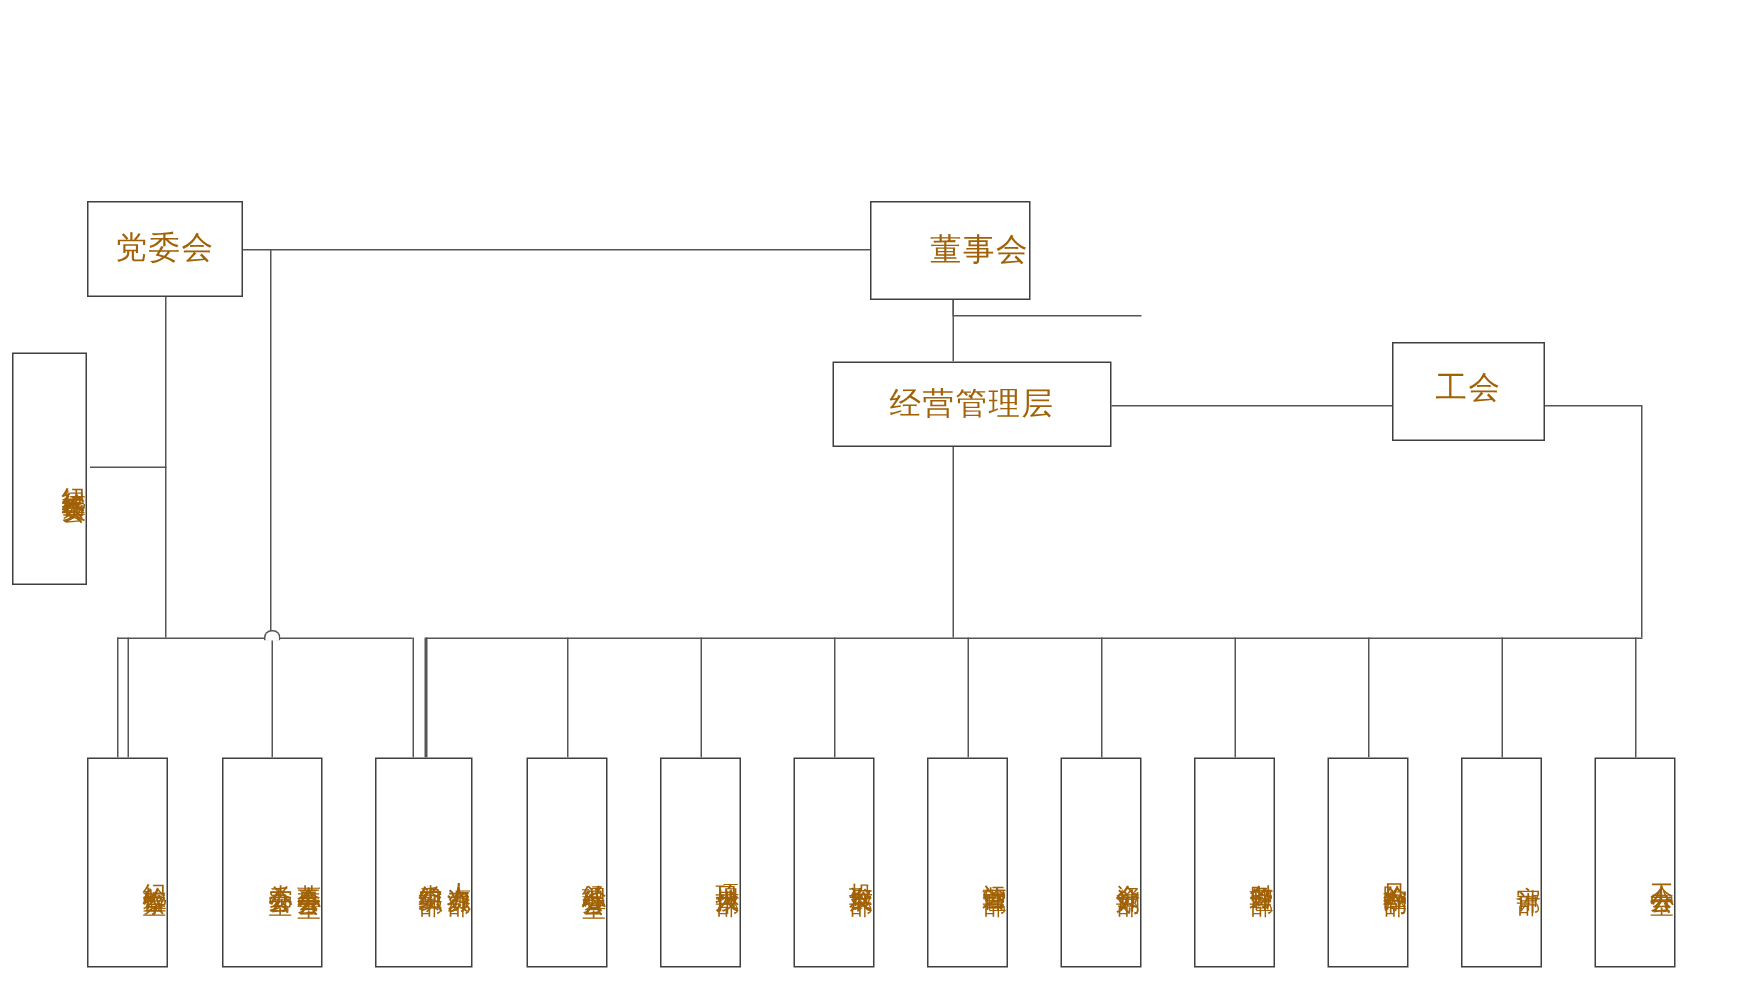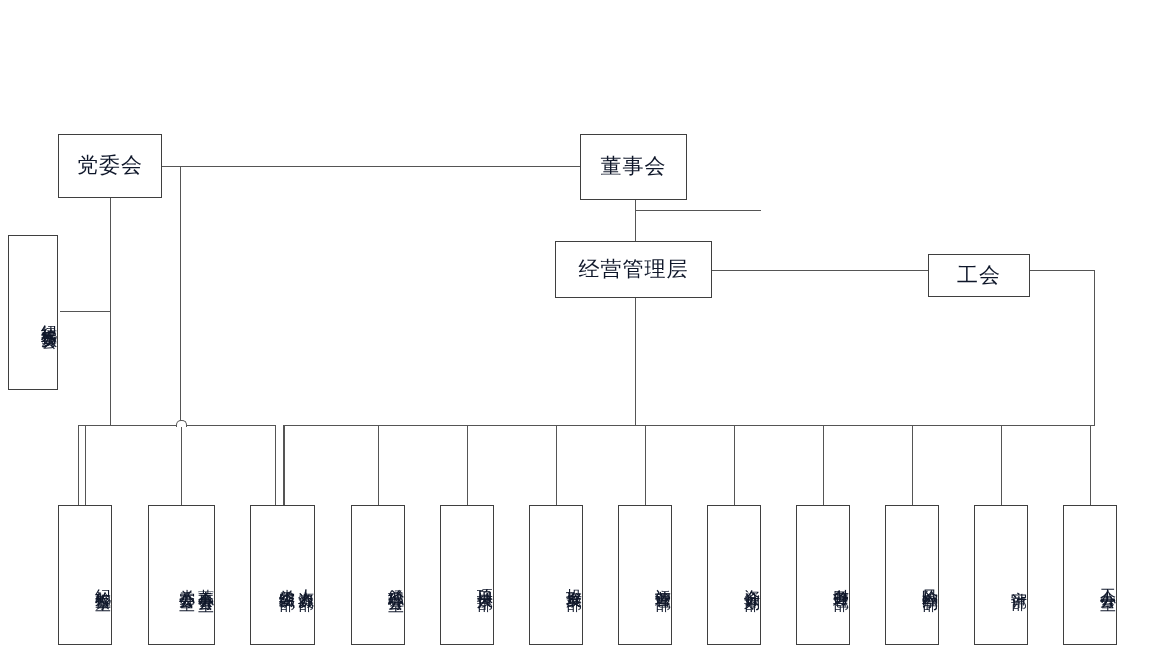--- a/index.html
+++ b/index.html
@@ -33,21 +33,21 @@
     white-space: nowrap;
   }
   .node {
     position: absolute;
     border: 1px solid #3f3f3f;
     background: #ffffff;
     box-sizing: border-box;
     display: flex;
     align-items: center;
     justify-content: center;
-    color: #0f172a;
+    color: #a16207;
     z-index: 3;
   }
   .node-label {
     font-size: 21px;
     line-height: 1.12;
     white-space: nowrap;
     letter-spacing: 1px;
   }
   
   .node.vertical {
@@ -149,30 +149,30 @@
   <div class="line vline" style="left:1090px; top:425px; height:80px;"></div>
 
   <div class="node" style="left:58px; top:134px; width:104px; height:64px;">
     <span class="node-label">党委会</span>
   </div>
 
   <div class="node vertical" style="left:8px; top:235px; width:50px; height:155px;">
     <span class="node-label">纪律检察委员会</span>
   </div>
 
-  <div class="node" style="left:580px; top:134px; width:107px; height:66px;">
+  <div class="node" style="left:580px; top:134px; width:107px; height:66px;justify-content:flex-end;">
     <span class="node-label">董事会</span>
   </div>
 
 
-  <div class="node" style="left:555px; top:241px; width:157px; height:57px;">
+  <div class="node" style="left:555px; top:241px; width:186px; height:57px;">
     <span class="node-label">经营管理层</span>
   </div>
 
-  <div class="node" style="left:928px; top:254px; width:102px; height:43px;">
+  <div class="node" style="left:928px; top:228px; width:102px; height:66px;font-family:Liberation Mono, monospace;">
     <span class="node-label">工会</span>
   </div>
 
   <div class="node vertical leaf" style="left:58px; top:505px; width:54px; height:140px;">
     <span class="node-label">纪检监察室</span>
   </div>
 
   <div class="node vertical leaf two-col" style="left:148px; top:505px; width:67px; height:140px;">
     <span class="vcols">
       <span class="node-label">董事会办公室</span>

